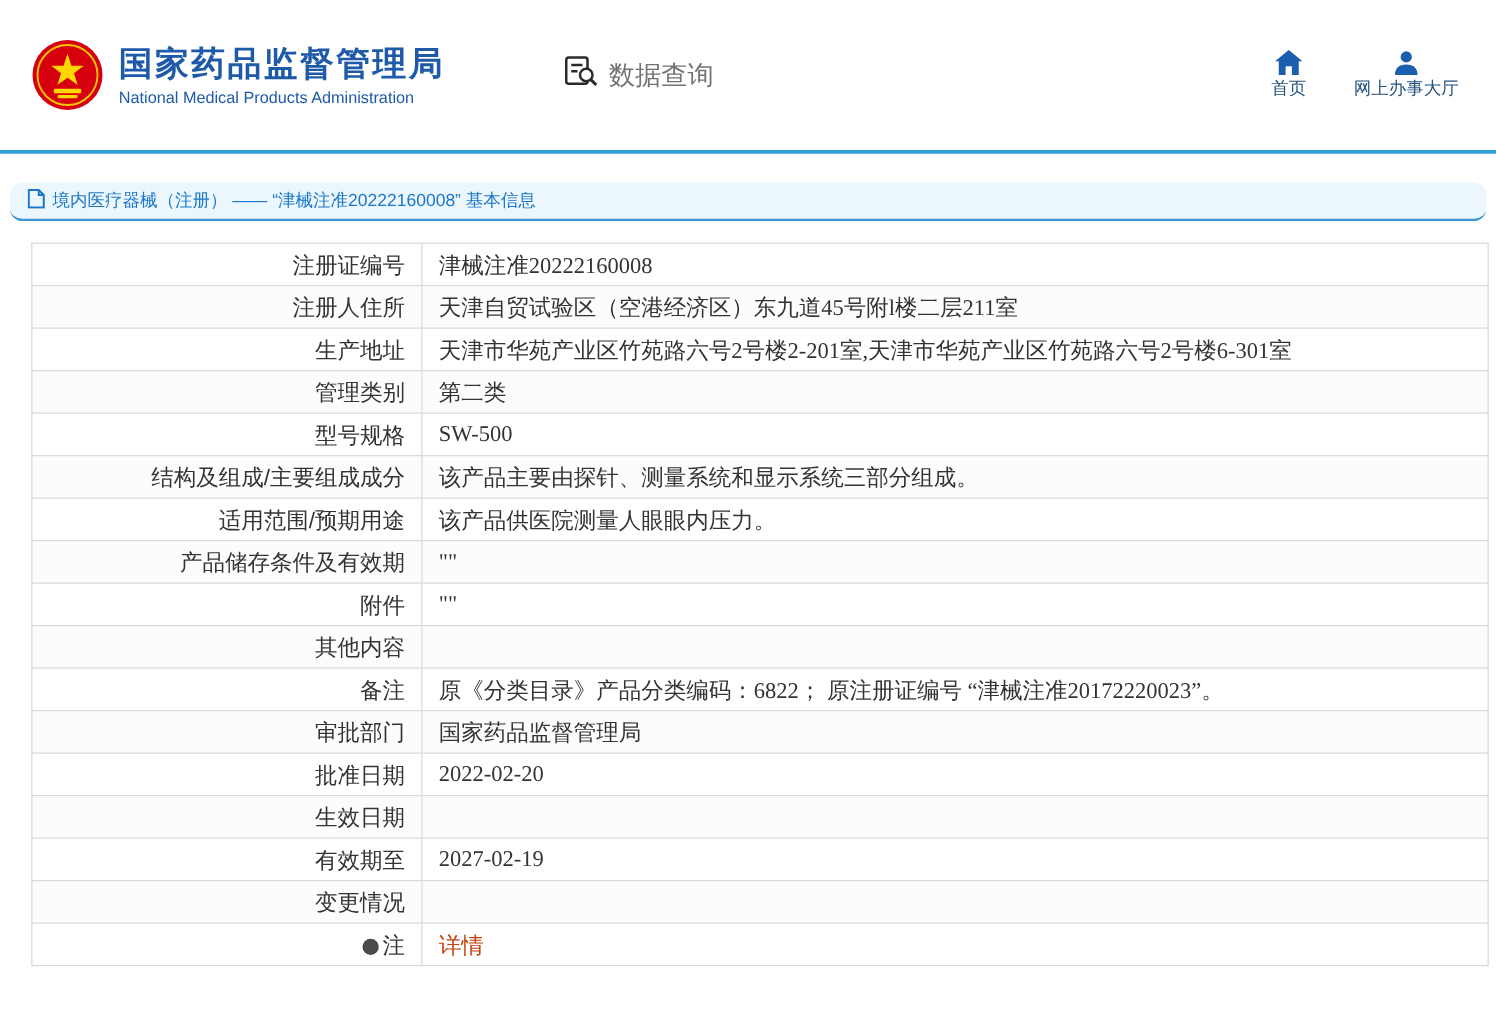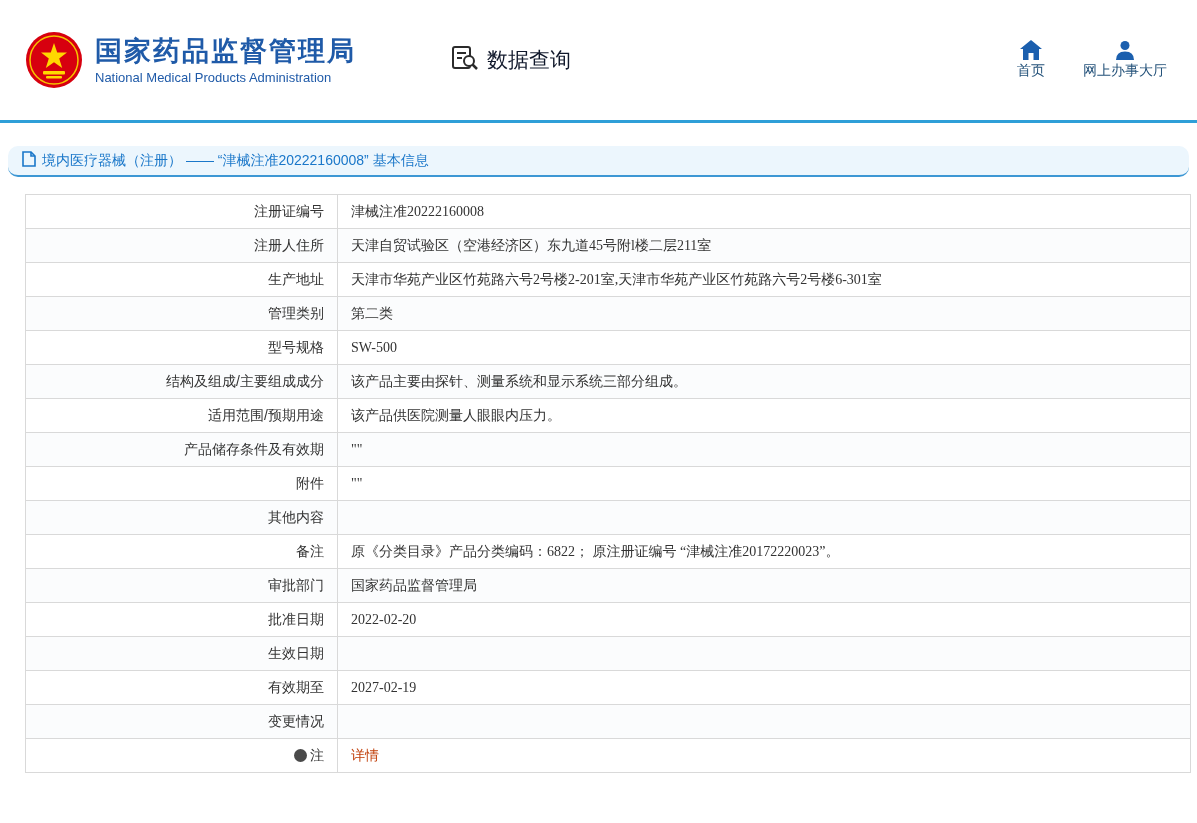--- a/index.html
+++ b/index.html
@@ -33,21 +33,21 @@
     font-size: 13px;
     color: #1f5aa8;
     margin-top: 3px;
   }
   .data-query {
     display: flex;
     align-items: center;
     gap: 8px;
     margin-left: 95px;
     font-size: 21px;
-    color: #0f172a;
+    color: #737373;
     font-weight: 500;
     cursor: pointer;
   }
   .header-nav {
     margin-left: auto;
     display: flex;
     gap: 38px;
   }
   .nav-item {
     display: flex;
@@ -79,21 +79,21 @@
     color: #1a77c9;
     gap: 6px;
     border-radius: 10px;
   }
 
   
   .info-table {
     width: 1166px;
     margin: 17px 0 0 25px;
     border-collapse: collapse;
-    font-size: 14px;
+    font-size: 18px;
   }
   .info-table td {
     border: 1px solid #d9d9d9;
     height: 34px;
     vertical-align: middle;
   }
   .info-table tr:nth-child(even) td { background: #fbfcfd; }
   .label-cell {
     width: 312px;
     text-align: right;

